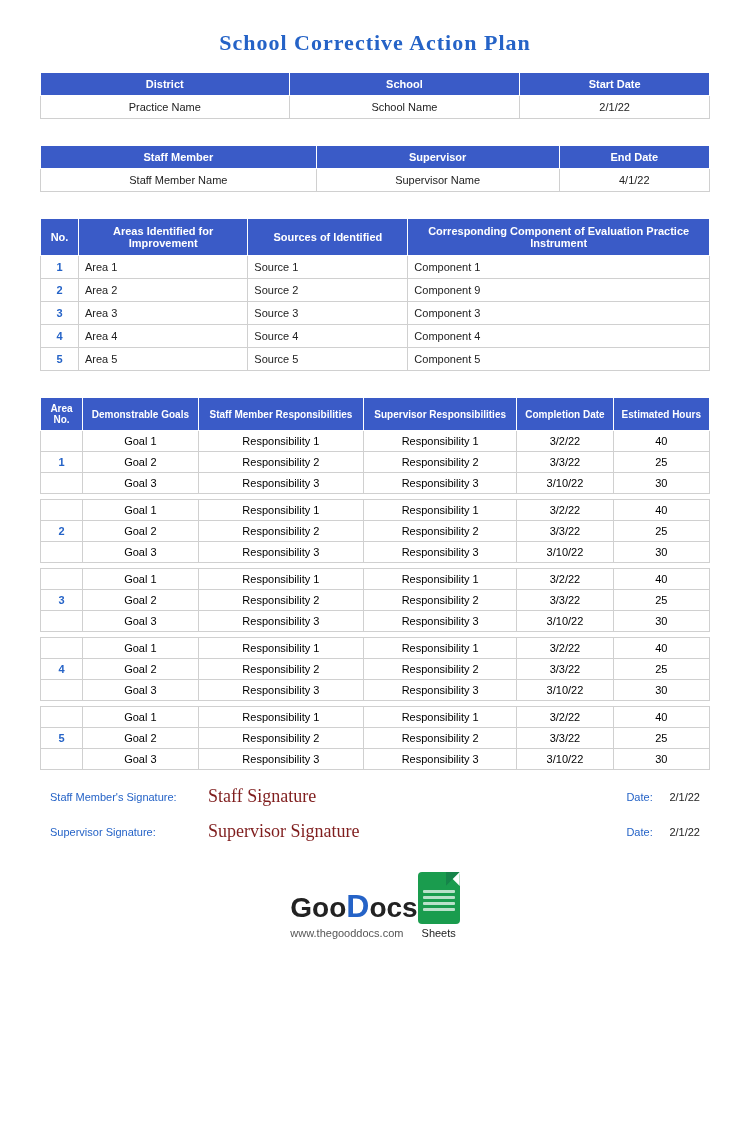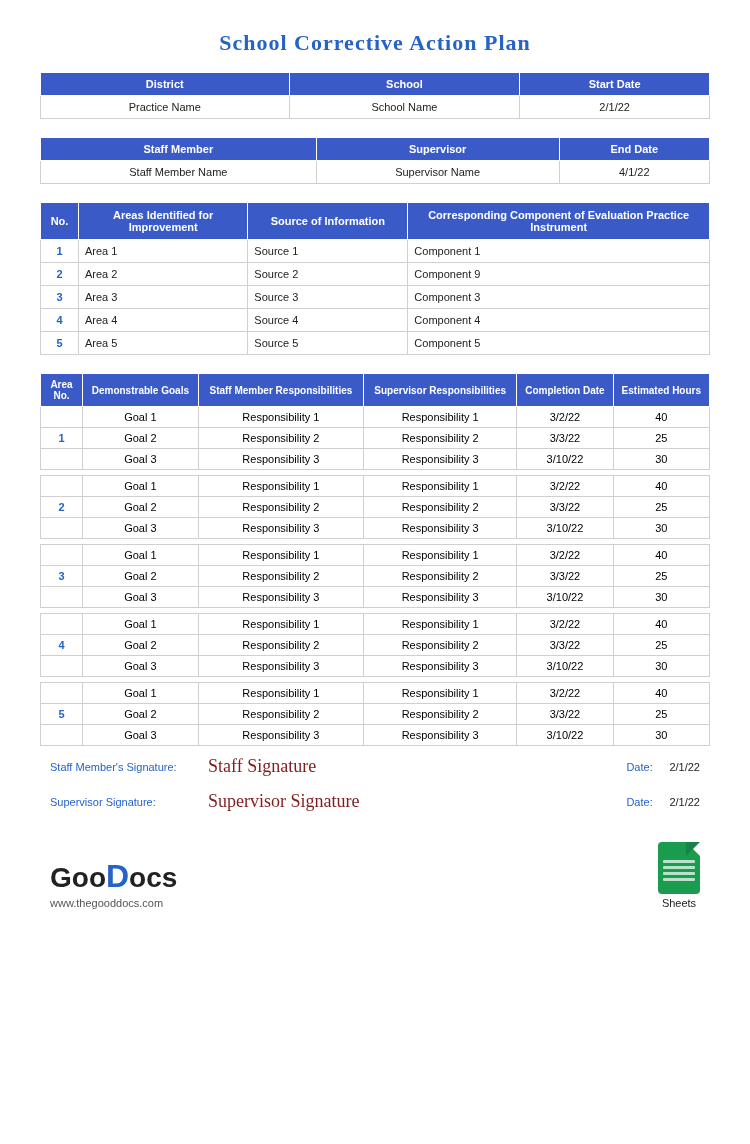--- a/index.html
+++ b/index.html
@@ -23,21 +23,21 @@
       font-weight: bold;
       color: #2563c7;
       font-family: 'Georgia', serif;
       letter-spacing: 1px;
       margin-bottom: 16px;
       margin-top: 10px;
     }
     table {
       width: 100%;
       border-collapse: collapse;
-      margin-bottom: 8px;
+      margin-bottom: 16px;
     }
     .header-row td {
       background: #3a5bc7;
       color: #fff;
       font-weight: bold;
       text-align: center;
       padding: 5px 6px;
       border: 1px solid #fff;
       font-size: 11px;
     }
@@ -122,21 +122,21 @@
     }
     .sig-date-value {
       font-size: 11px;
       color: #222;
     }
     
     .footer {
       margin-top: 30px;
       display: flex;
       align-items: flex-end;
-      justify-content: space-between;
+      justify-content: center;
       padding: 0 10px;
     }
     .footer-logo {
       display: flex;
       flex-direction: column;
     }
     .logo-text {
       font-size: 28px;
       font-weight: bold;
       color: #222;
@@ -249,21 +249,21 @@
   </tbody>
     </table>
 
   <div class="section-gap"></div>
 
   <table>
     <tbody>
         <tr class="areas-header">
       <td class="num-col">No.</td>
       <td>Areas Identified for Improvement</td>
-      <td class="source-col">Source of Information</td>
+      <td class="source-col">Sources of Identified</td>
       <td class="component-col">Corresponding Component of Evaluation Practice Instrument</td>
     </tr>
     </tbody>
       <tbody id="areas-tbody">
         <tr class="areas-row">
       <td style="text-align:center;color:#2563c7;font-weight:bold;">1</td>
       <td>Area 1</td>
       <td>Source 1</td>
       <td>Component 1</td>
     </tr>

